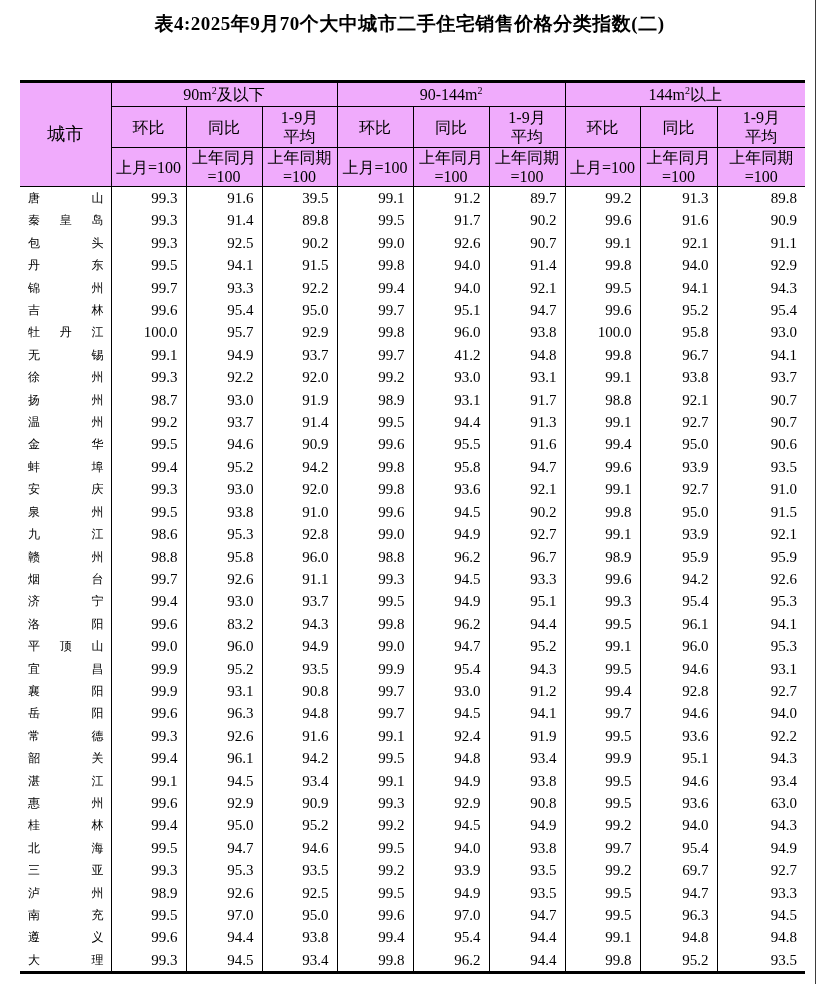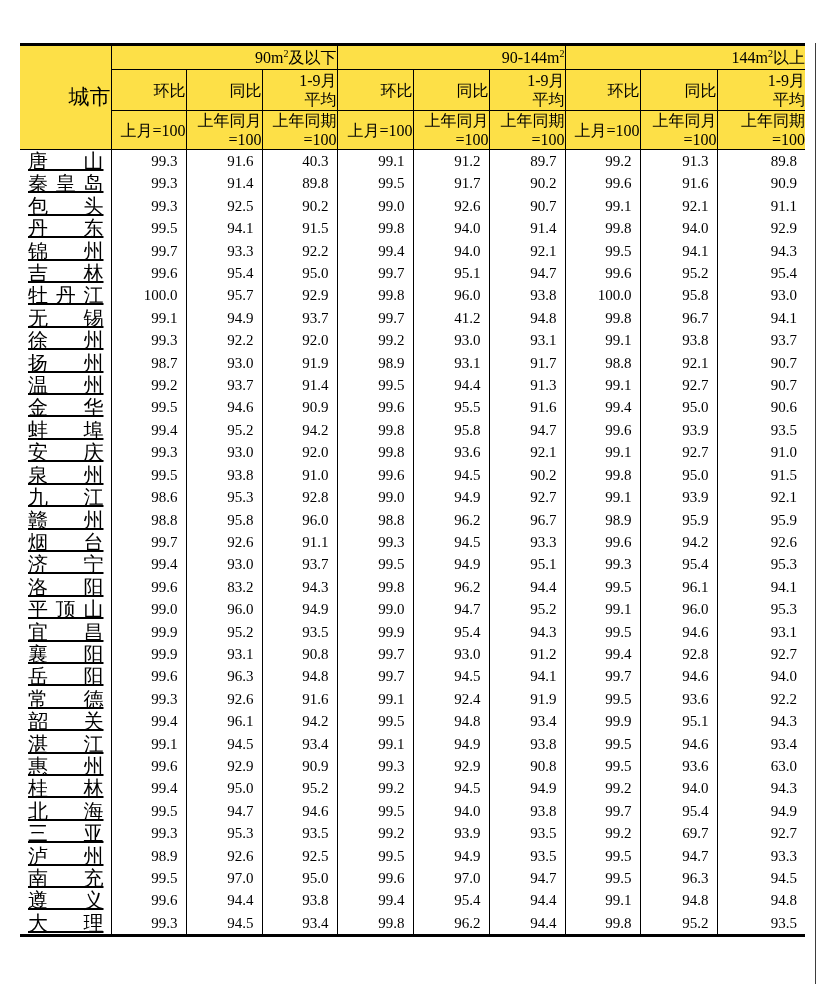--- a/index.html
+++ b/index.html
@@ -45,66 +45,66 @@
     border-left: 1px solid #000;
     border-right: 1px solid #000;
     padding: 0;
     font-weight: normal;
   }
   table.idx th { border-top: 1px solid #000; border-bottom: 1px solid #000; }
   
   table.idx tr > *:first-child { border-left: none; }
   table.idx tr > *:last-child  { border-right: none; }
   thead th {
-    text-align: right;
+    text-align: center;
     vertical-align: middle;
     font-size: 16px;
     line-height: 19px;
-    background: #fde047;
+    background: #f0abfc;
     font-family: Liberation Serif, serif;
   }
   thead tr.h1 th { height: 23px; }
   thead tr.h2 th { height: 40px; }
   thead tr.h3 th { height: 38px; }
   th.city-head {
-    font-size: 21px;
+    font-size: 18px;
     border-top: none;
     border-bottom: none;
   }
   thead sup {
     font-size: 10px;
     line-height: 0;
   }
   tbody td {
     height: 22.4px;
     line-height: 22.4px;
     font-size: 15px;
     border-top: none;
     border-bottom: none;
   }
   tbody td.city {
-    font-size: 20px;
+    font-size: 12px;
     padding-left: 8px;
     padding-right: 7px;
     text-align: justify;
     text-align-last: justify;
     white-space: nowrap;
-    text-decoration: underline;
   }
   tbody td.num {
     text-align: right;
     padding-right: 8px;
     font-family: "Liberation Serif", "DejaVu Serif", serif;
   }
   .two-line span { display: block; }
 </style>
 </head>
 <body>
 
 <div class="page">
+  <div class="page-title">表4:2025年9月70个大中城市二手住宅销售价格分类指数(二)</div>
 
   <table class="idx">
     <colgroup>
       <col style="width:91px">
       <col style="width:75px">
         <col style="width:76px">
         <col style="width:75px">
       <col style="width:76px">
         <col style="width:76px">
         <col style="width:76px">
@@ -167,21 +167,21 @@
             <span>上年同期</span>
             <span>=100</span>
           </th>
       </tr>
     </thead>
     <tbody>
         <tr>
           <td class="city">唐 山</td>
           <td class="num">99.3</td>
           <td class="num">91.6</td>
-          <td class="num">40.3</td>
+          <td class="num">39.5</td>
           <td class="num">99.1</td>
           <td class="num">91.2</td>
           <td class="num">89.7</td>
           <td class="num">99.2</td>
           <td class="num">91.3</td>
           <td class="num">89.8</td>
         </tr>
         <tr>
           <td class="city">秦 皇 岛</td>
           <td class="num">99.3</td>

